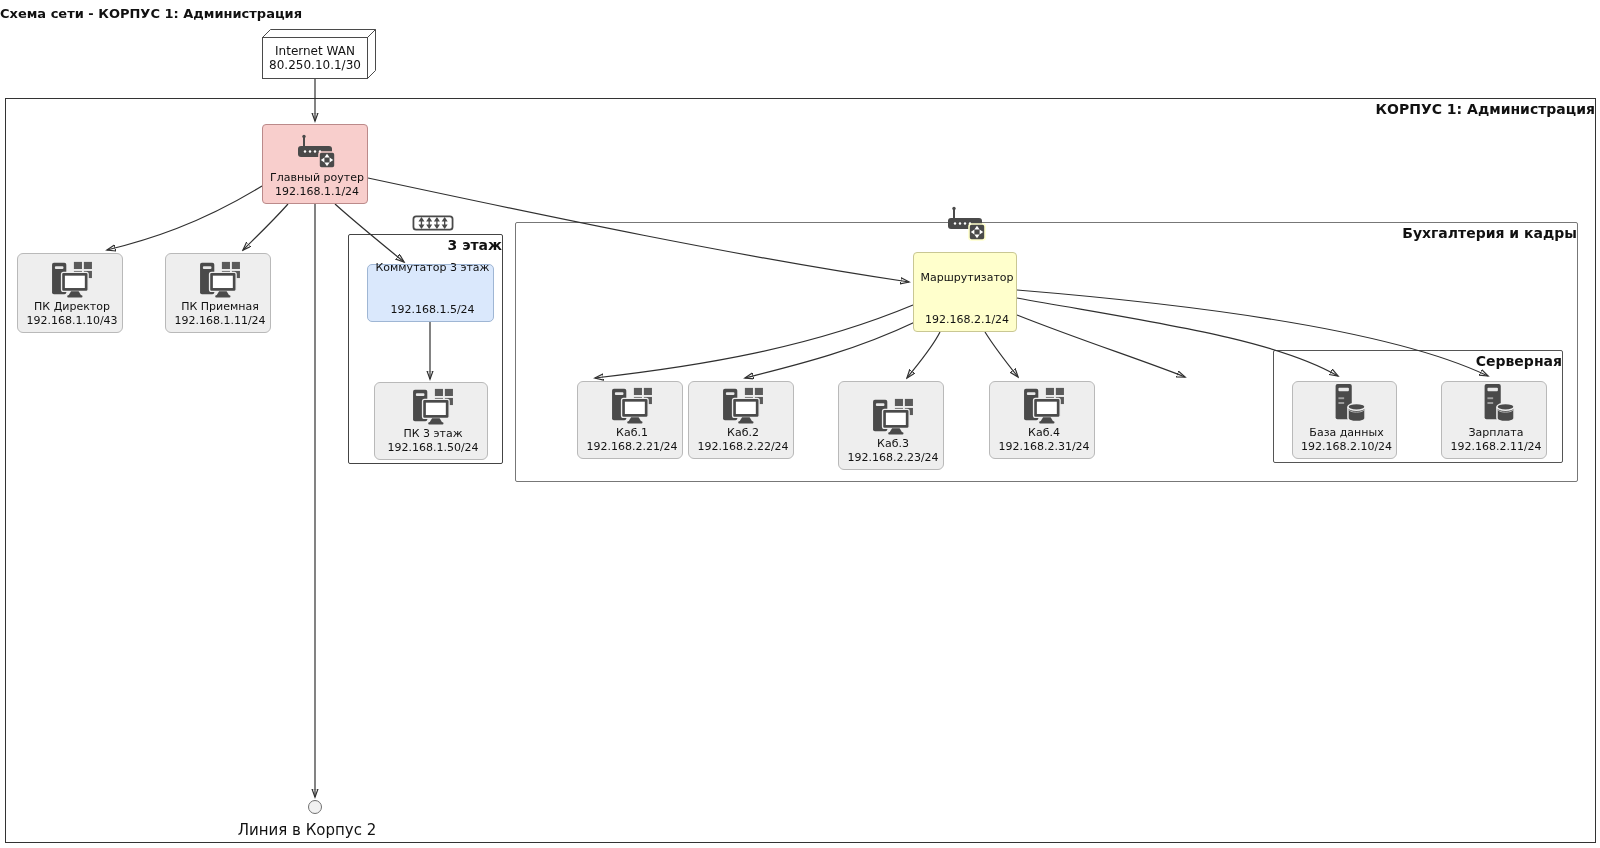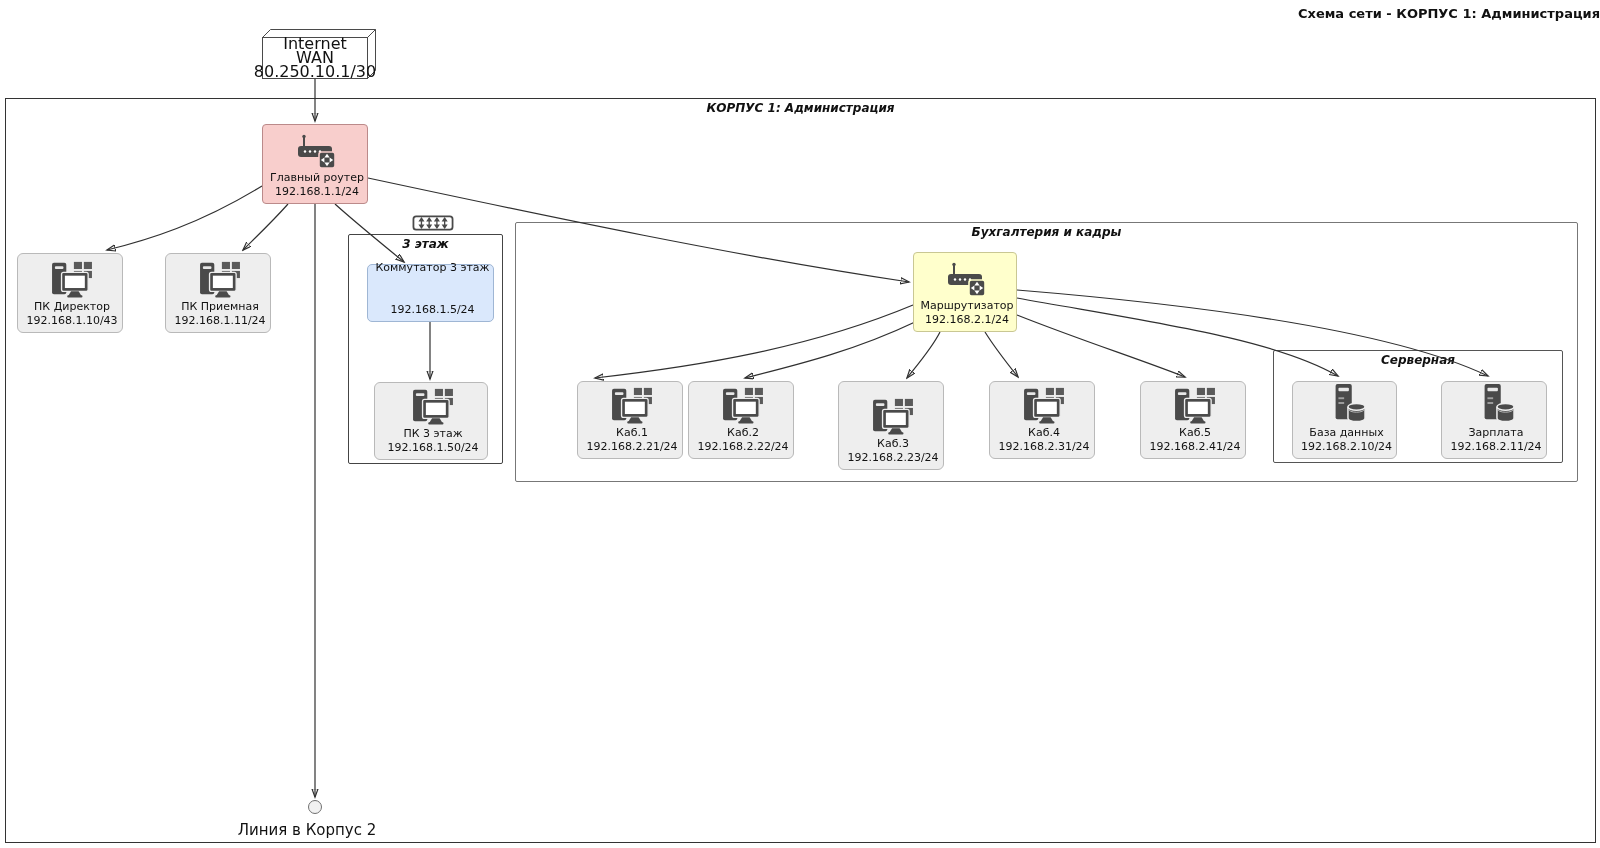--- a/index.html
+++ b/index.html
@@ -1,23 +1,23 @@
 <!DOCTYPE html>
 <html><head>
 <meta charset="utf-8">
 <style>
   html,body{margin:0;padding:0;background:#fff;}
   .canvas{position:relative;width:1600px;height:848px;background:#ffffff;
           font-family:"DejaVu Sans","Liberation Sans",sans-serif;color:#111;overflow:hidden;}
-  .title{position:absolute;top:6px;left:0;width:100%;text-align:right;
+  .title{position:absolute;top:6px;left:0;width:100%;text-align:left;
          font-size:13px;font-weight:bold;}
   
   .cluster{position:absolute;box-sizing:border-box;border:1px solid #555;background:transparent;}
-  .cluster .clabel{position:absolute;top:2px;left:0;right:0;text-align:center;
-                   font-size:12px;font-weight:bold;font-style:italic;}
+  .cluster .clabel{position:absolute;top:2px;left:0;right:0;text-align:right;
+                   font-size:14px;font-weight:bold;}
   .cl-outer{left:5px;top:98px;width:1591px;height:745px;border-color:#333;}
   .cl-floor3{left:348px;top:234px;width:155px;height:230px;border-color:#444;border-radius:2px;}
   .cl-buh{left:515px;top:222px;width:1063px;height:260px;border-color:#777;border-radius:2px;}
   .cl-server{left:1273px;top:350px;width:290px;height:113px;border-color:#555;border-radius:2px;}
   
   .edges{position:absolute;left:0;top:0;pointer-events:none;}
   .edges path,.edges line{stroke:#303030;stroke-width:1.2;fill:none;}
   
   .node{position:absolute;box-sizing:border-box;display:flex;flex-direction:column;
         align-items:center;justify-content:flex-end;padding:4px 2px 5px 6px;text-align:center;
@@ -27,34 +27,34 @@
   .gray{background:#eeeeee;border:1px solid #b9b9b9;border-radius:6px;}
   .pink{background:#f8cecc;border:1px solid #bb8a8a;border-radius:4px;color:#f8cecc;}
   .blue{background:#dae8fc;border:1px solid #9fb6d4;border-radius:5px;color:#dae8fc;}
   .yellow{background:#ffffcc;border:1px solid #c9c793;border-radius:4px;color:#ffffcc;}
   .node .nname,.node .nip{color:#111;}
   .n-main-router{left:262px;top:124px;width:106px;height:80px;}
   .n-pc-director{left:17px;top:253px;width:106px;height:80px;}
   .n-pc-reception{left:165px;top:253px;width:106px;height:80px;}
   .n-switch3{left:367px;top:264px;width:127px;height:58px;gap:28px;}
   .n-pc3{left:374px;top:382px;width:114px;height:78px;}
-  .n-router2{left:913px;top:252px;width:104px;height:80px;}
+  .n-router2{left:913px;top:252px;width:104px;height:80px;gap:28px;}
   .n-kab1{left:537px;top:381px;width:106px;height:78px;margin-left:40px;}
   .n-kab2{left:688px;top:381px;width:106px;height:78px;}
   .n-kab3{left:838px;top:381px;width:106px;height:89px;}
   .n-kab4{left:989px;top:381px;width:106px;height:78px;}
   .n-kab5{left:1140px;top:381px;width:106px;height:78px;}
   .n-db{left:1292px;top:381px;width:105px;height:78px;}
   .n-salary{left:1441px;top:381px;width:106px;height:78px;}
   
   .wan{position:absolute;left:262px;top:29px;width:114px;height:50px;}
   .wan svg{position:absolute;left:0;top:0;}
   .wan .wtext{position:absolute;left:0;top:8px;width:106px;height:42px;display:flex;
               flex-direction:column;align-items:center;justify-content:center;
-              font-size:16px;line-height:14px;text-align:center;}
+              font-size:12px;line-height:14px;text-align:center;}
   
   .endpoint{position:absolute;left:308px;top:800px;width:14px;height:14px;border-radius:50%;
             background:#f2f2f2;border:1px solid #707070;box-sizing:border-box;}
   .bottom-label{position:absolute;left:207px;top:821px;width:200px;text-align:center;font-size:15px;}
 </style>
 </head>
 <body>
 
 <div class="canvas">
 
@@ -237,27 +237,20 @@
     <div class="nname">Каб.3</div>
     <div class="nip">192.168.2.23/24</div>
   </div>
   <div class="node gray n-kab4">
     <svg class="icon" width="46" height="38">
         <use href="#i-pc"></use>
       </svg>
     <div class="nname">Каб.4</div>
     <div class="nip">192.168.2.31/24</div>
   </div>
-  <div class="node gray n-kab5">
-    <svg class="icon" width="46" height="38">
-        <use href="#i-pc"></use>
-      </svg>
-    <div class="nname">Каб.5</div>
-    <div class="nip">192.168.2.41/24</div>
-  </div>
 
   <div class="node gray n-db">
     <svg class="icon" width="38" height="42">
         <use href="#i-server"></use>
       </svg>
     <div class="nname">База данных</div>
     <div class="nip">192.168.2.10/24</div>
   </div>
   <div class="node gray n-salary">
     <svg class="icon" width="38" height="42">

